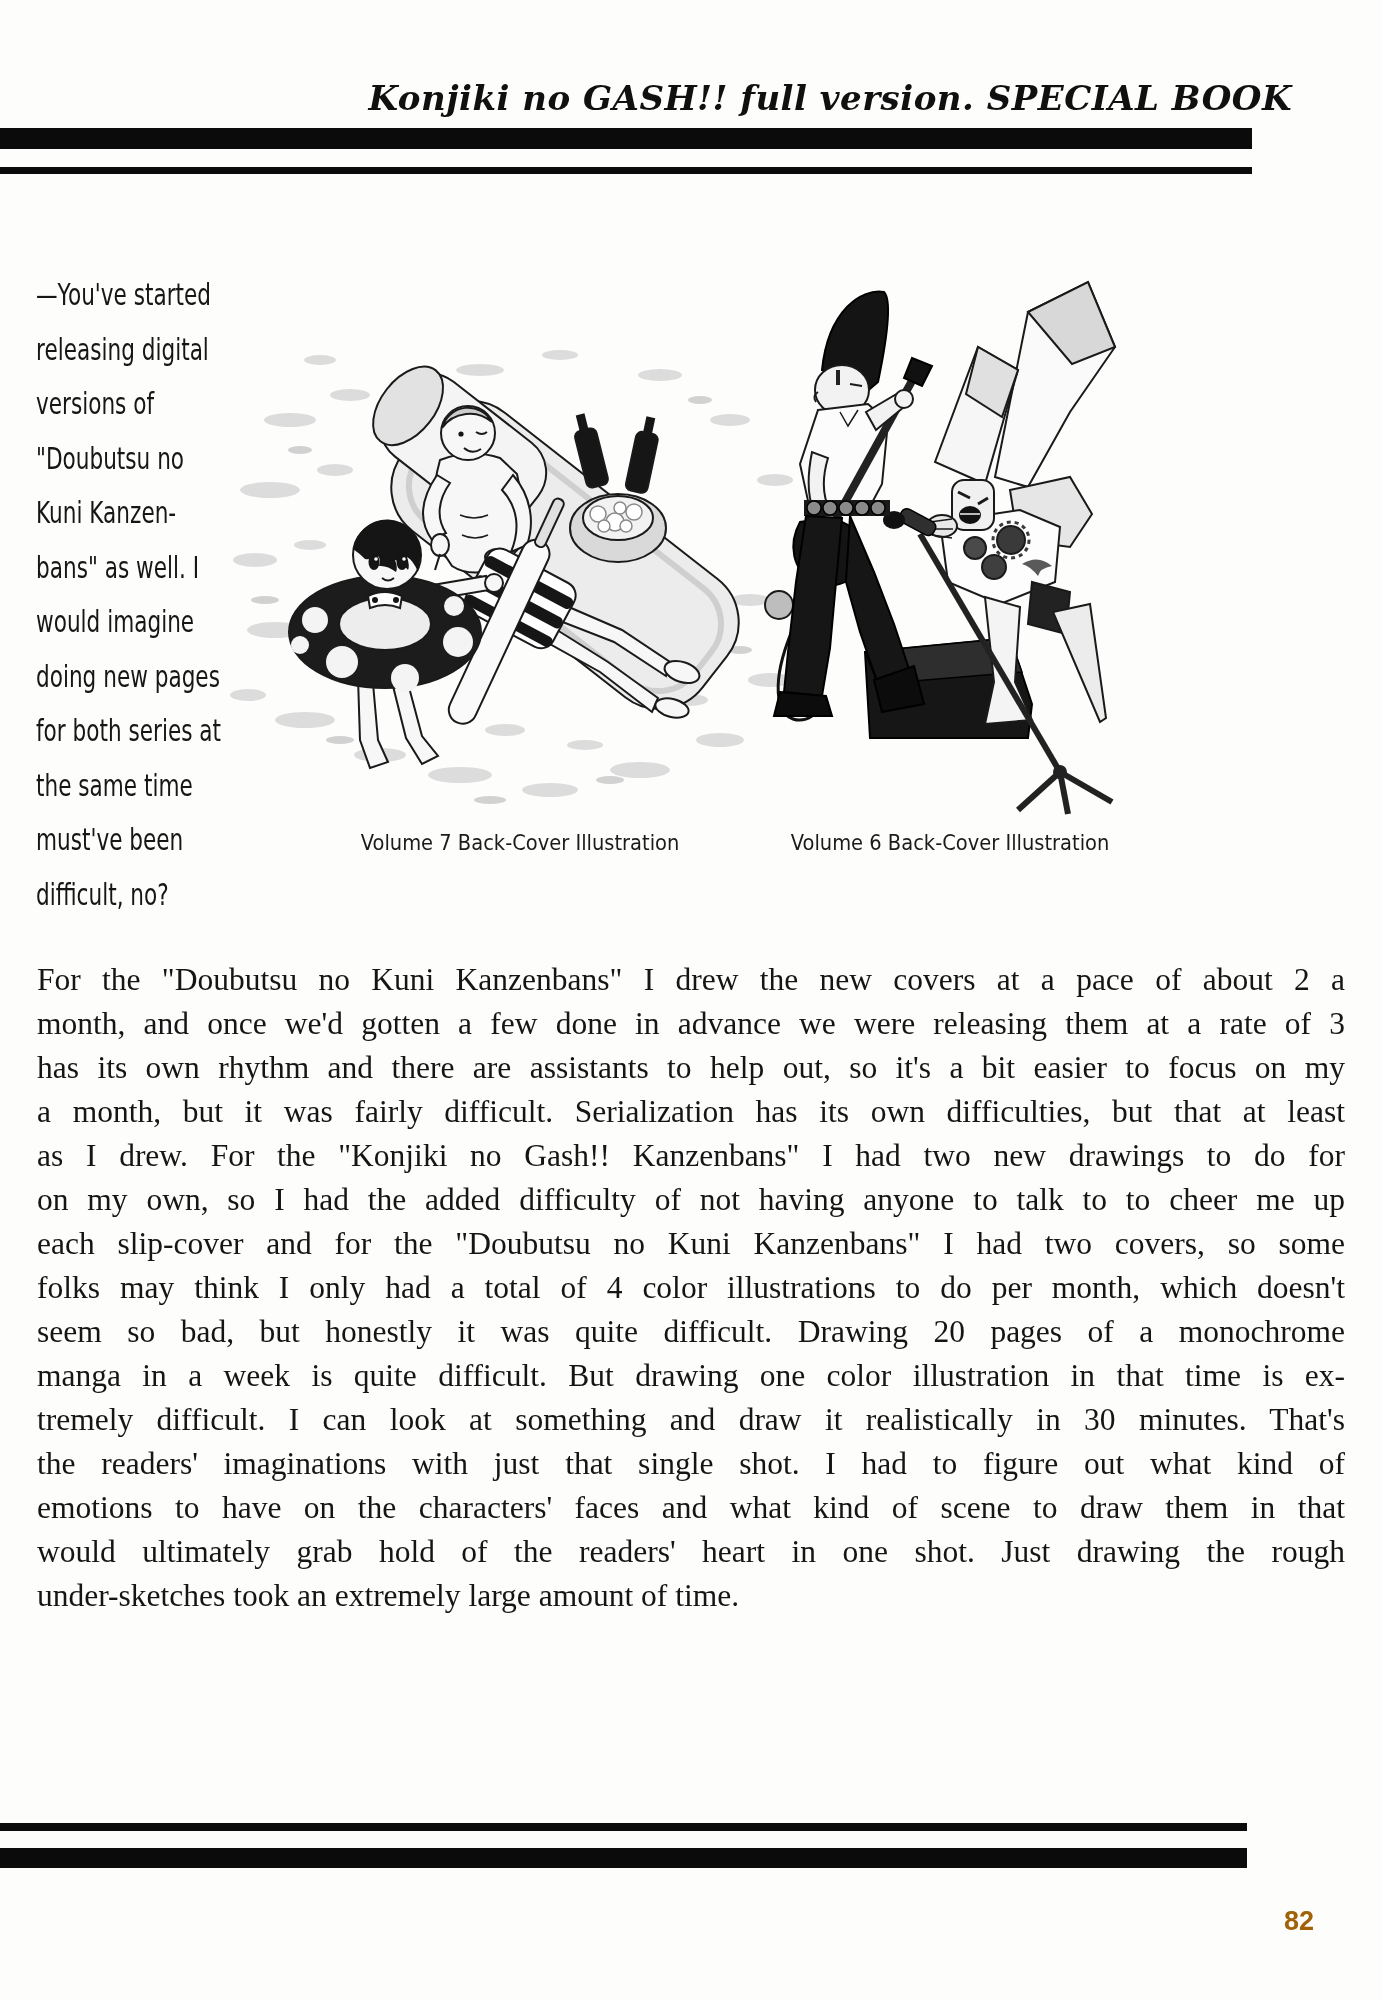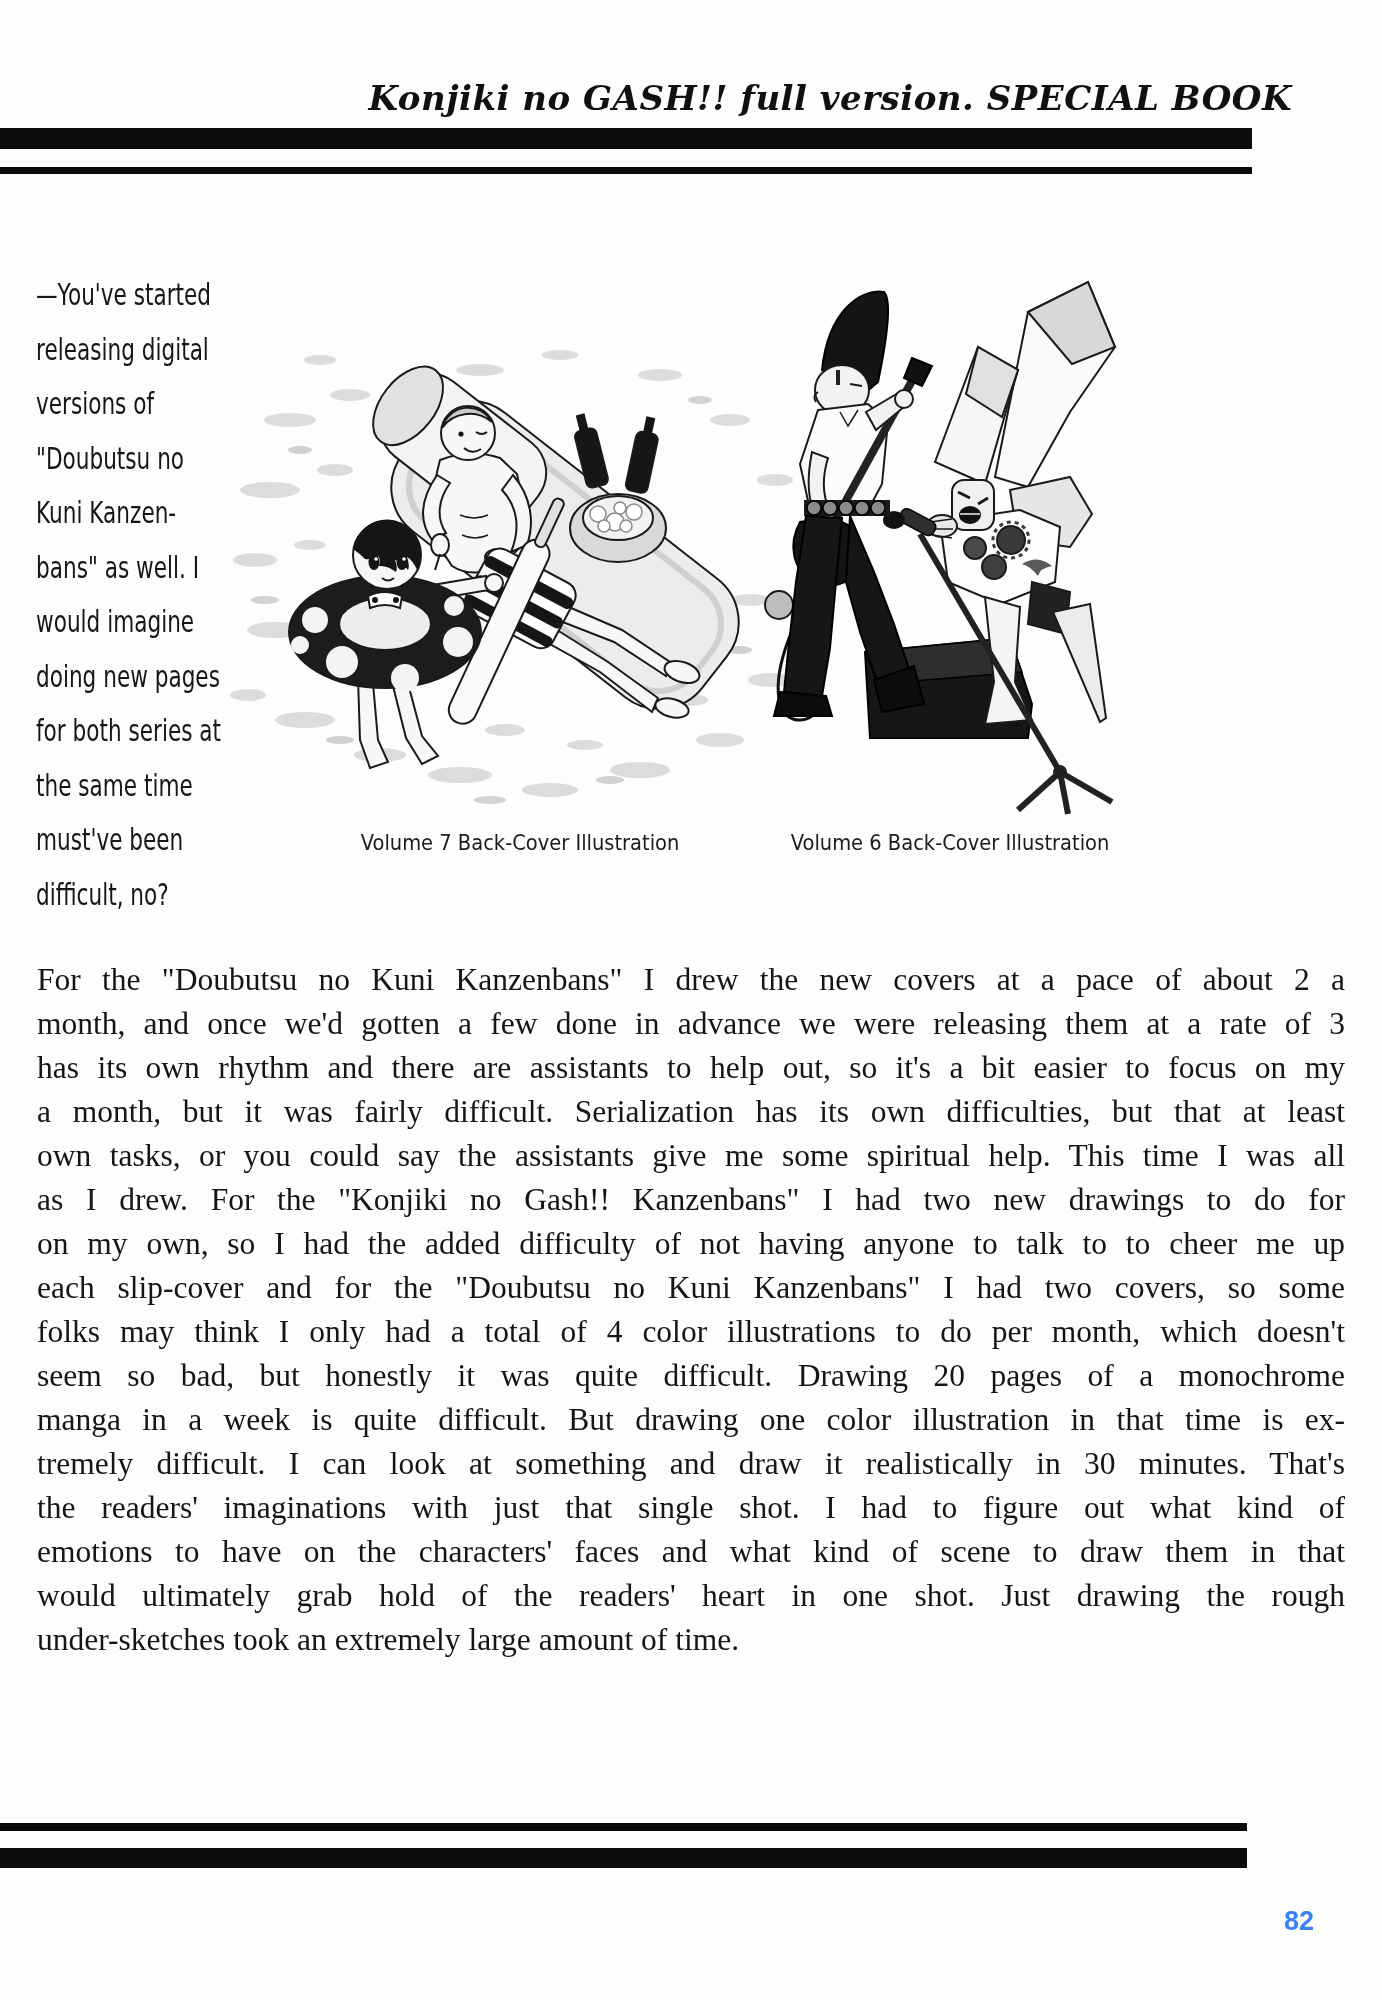--- a/index.html
+++ b/index.html
@@ -50,21 +50,21 @@
   }
   .ans-line{
     height:44px;line-height:44px;
     text-align:justify;text-align-last:justify;
     white-space:normal;
   }
   .ans-line:last-child{text-align-last:left;}
   .page-number{
     position:absolute;left:1284px;top:1906px;
     font-family:"Liberation Sans", sans-serif;
-    font-weight:bold;font-size:27px;color:#3b82f6;
+    font-weight:bold;font-size:27px;color:#a16207;
   }
   .q-line{display:block;}
 </style>
 </head>
 <body>
 
 <div class="page">
 
   <div class="header-title">Konjiki no GASH!! full version. SPECIAL BOOK</div>
   <div class="bar bar-top-thick"></div>
@@ -295,21 +295,20 @@
   </div>
 
   <div class="caption caption-v7">Volume 7 Back-Cover Illustration</div>
   <div class="caption caption-v6">Volume 6 Back-Cover Illustration</div>
 
   <div class="answer">
       <div class="ans-line">For the "Doubutsu no Kuni Kanzenbans" I drew the new covers at a pace of about 2 a</div>
       <div class="ans-line">month, and once we'd gotten a few done in advance we were releasing them at a rate of 3</div>
       <div class="ans-line">has its own rhythm and there are assistants to help out, so it's a bit easier to focus on my</div>
       <div class="ans-line">a month, but it was fairly difficult. Serialization has its own difficulties, but that at least</div>
-      <div class="ans-line">own tasks, or you could say the assistants give me some spiritual help. This time I was all</div>
       <div class="ans-line">as I drew. For the "Konjiki no Gash!! Kanzenbans" I had two new drawings to do for</div>
       <div class="ans-line">on my own, so I had the added difficulty of not having anyone to talk to to cheer me up</div>
       <div class="ans-line">each slip-cover and for the "Doubutsu no Kuni Kanzenbans" I had two covers, so some</div>
       <div class="ans-line">folks may think I only had a total of 4 color illustrations to do per month, which doesn't</div>
       <div class="ans-line">seem so bad, but honestly it was quite difficult. Drawing 20 pages of a monochrome</div>
       <div class="ans-line">manga in a week is quite difficult. But drawing one color illustration in that time is ex-</div>
       <div class="ans-line">tremely difficult. I can look at something and draw it realistically in 30 minutes. That's</div>
       <div class="ans-line">the readers' imaginations with just that single shot. I had to figure out what kind of</div>
       <div class="ans-line">emotions to have on the characters' faces and what kind of scene to draw them in that</div>
       <div class="ans-line">would ultimately grab hold of the readers' heart in one shot. Just drawing the rough</div>

